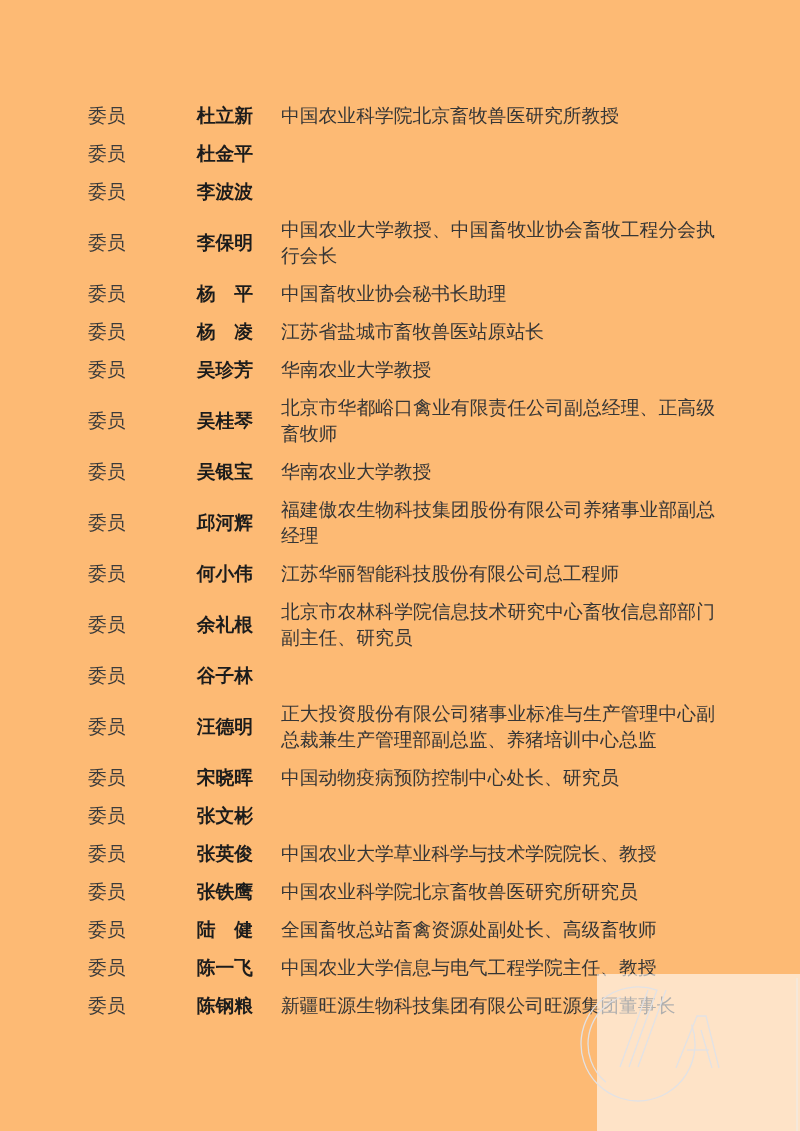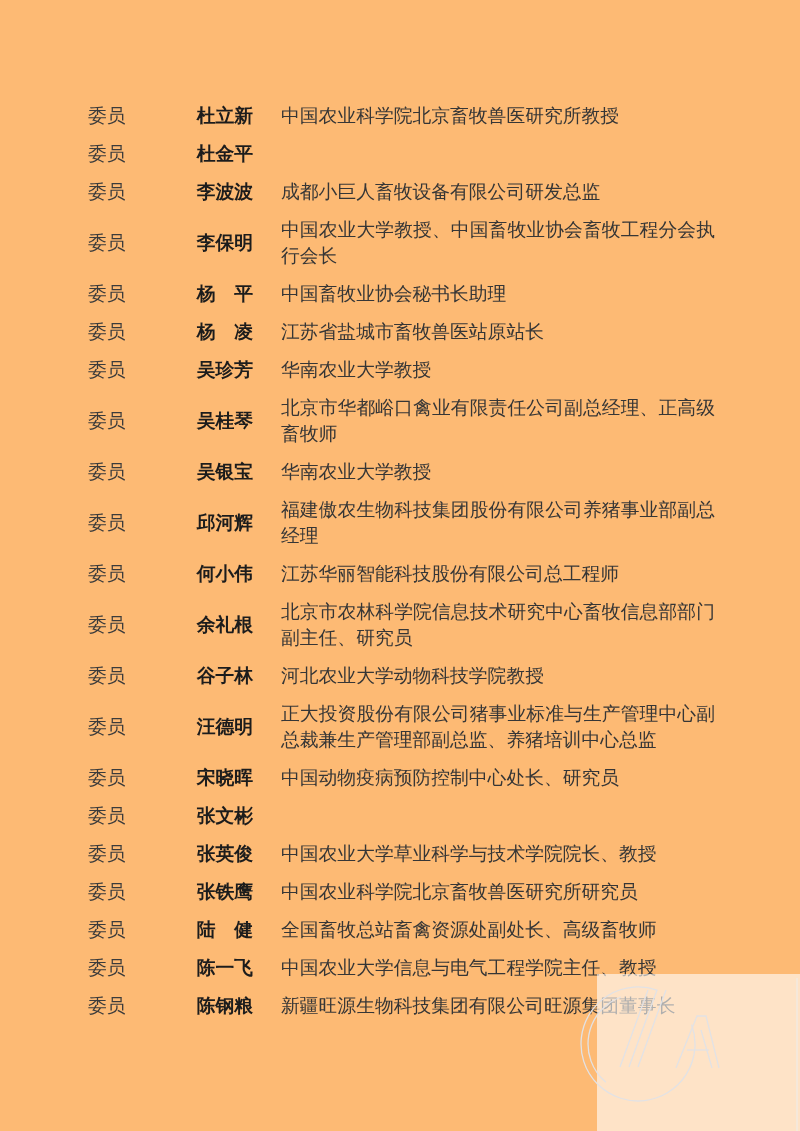--- a/index.html
+++ b/index.html
@@ -84,21 +84,20 @@
   </div>
 
   <div class="row">
     <span class="role">委员</span>
     <span class="name">杜金平</span>
   </div>
 
   <div class="row">
     <span class="role">委员</span>
     <span class="name">李波波</span>
-    <span class="aff">成都小巨人畜牧设备有限公司研发总监</span>
   </div>
 
   <div class="row">
     <span class="role">委员</span>
     <span class="name">李保明</span>
     <span class="aff">中国农业大学教授、中国畜牧业协会畜牧工程分会执行会长</span>
   </div>
 
   <div class="row">
     <span class="role">委员</span>
@@ -144,21 +143,20 @@
 
   <div class="row">
     <span class="role">委员</span>
     <span class="name">余礼根</span>
     <span class="aff">北京市农林科学院信息技术研究中心畜牧信息部部门副主任、研究员</span>
   </div>
 
   <div class="row">
     <span class="role">委员</span>
     <span class="name">谷子林</span>
-    <span class="aff">河北农业大学动物科技学院教授</span>
   </div>
 
   <div class="row">
     <span class="role">委员</span>
     <span class="name">汪德明</span>
     <span class="aff">正大投资股份有限公司猪事业标准与生产管理中心副总裁兼生产管理部副总监、养猪培训中心总监</span>
   </div>
 
   <div class="row">
     <span class="role">委员</span>

